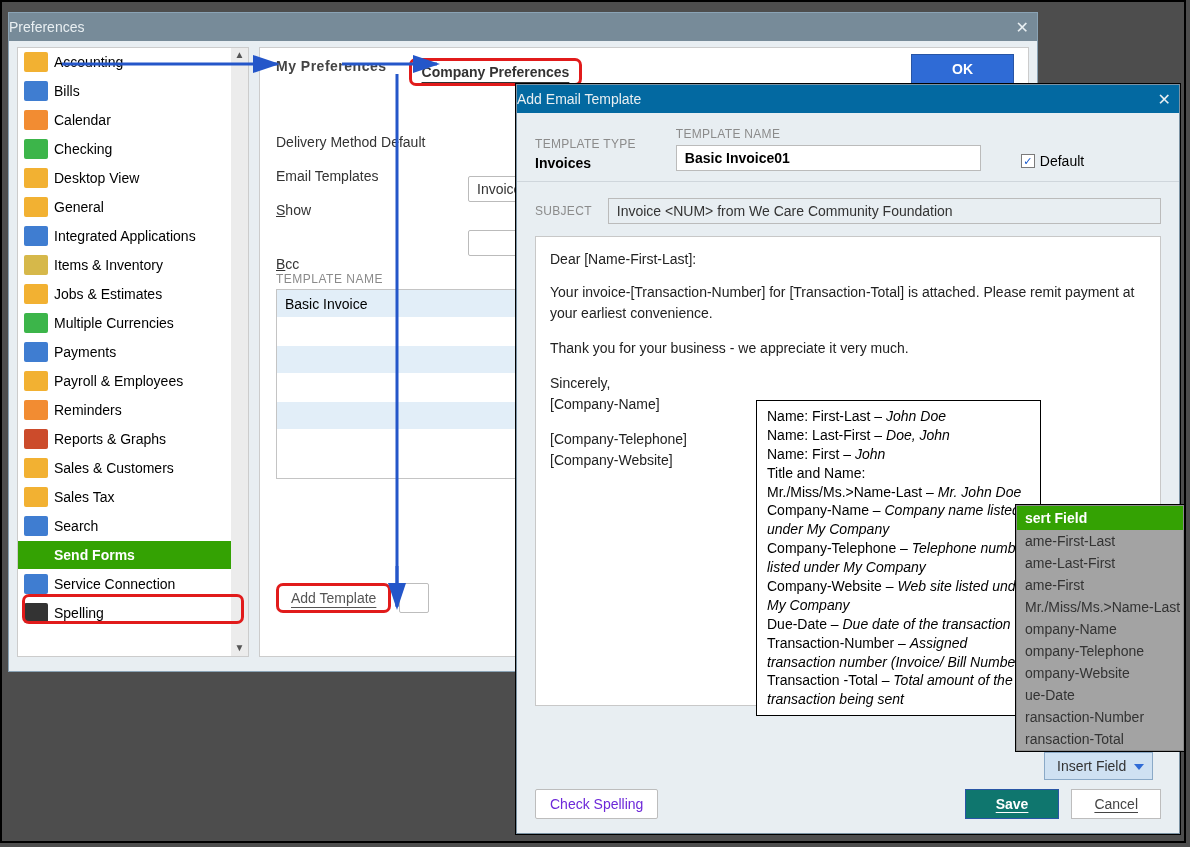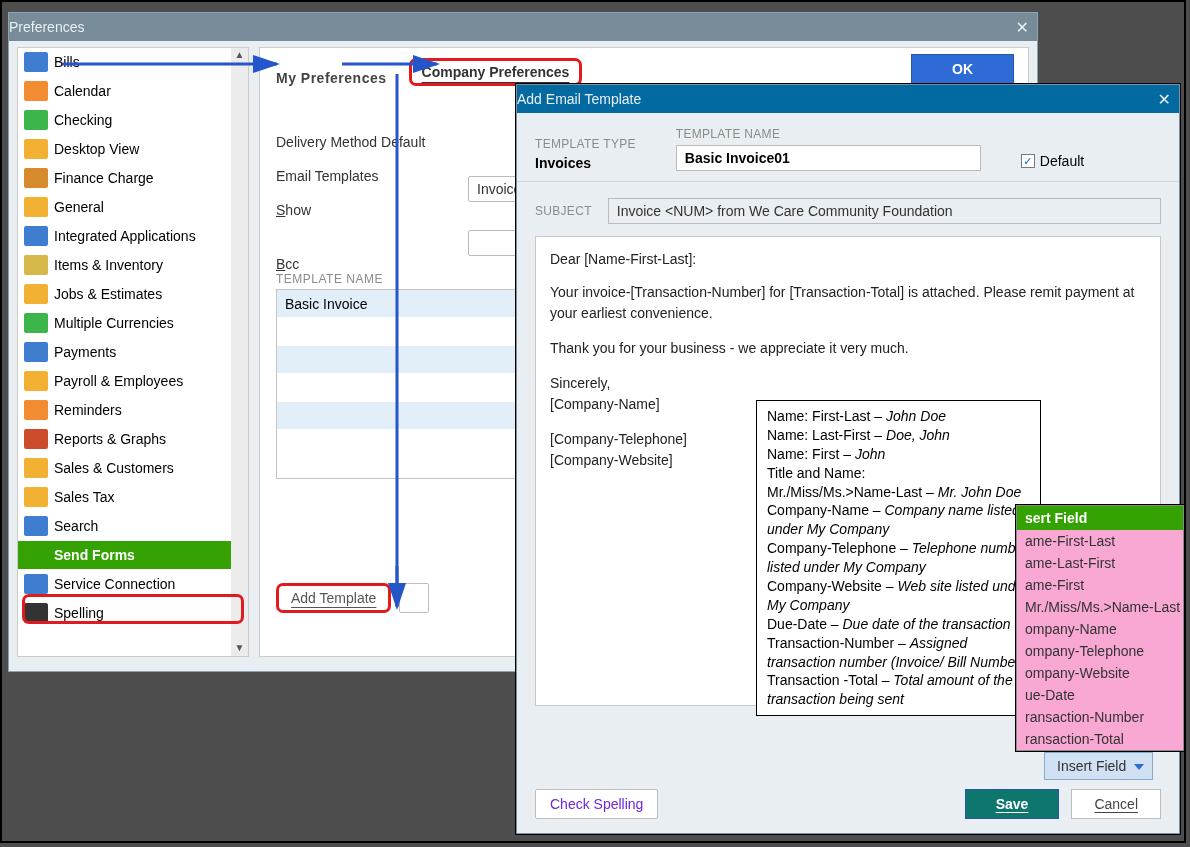--- a/index.html
+++ b/index.html
@@ -17,21 +17,21 @@
   .scrollbar-v { position:absolute; right:0; top:0; width:17px; height:100%; background:#ececec; display:flex; flex-direction:column; justify-content:space-between; align-items:center; }
   .scroll-arrow { width:15px; height:15px; font-size:10px; color:#555; text-align:center; line-height:14px; }
   .sidebar { width:215px; height:100%; overflow:hidden; }
   .sb-item { display:flex; align-items:center; height:29px; padding-left:6px; gap:6px; border-bottom:1px solid #fff; color:#000; cursor:default; }
   .sb-item.active { background:#34a203; color:#fff; font-weight:bold; }
   .sb-icon { width:24px; height:20px; display:inline-block; background:#f2b132; border-radius:2px; }
   .sb-text { font-size:14px; }
   .redbox-send { position:absolute; left:4px; top:546px; width:222px; height:30px; border:3px solid #e11b1b; border-radius:7px; pointer-events:none; }
   
   .panel { flex:1; background:#fff; border:1px solid #ccc; padding:10px 16px; position:relative; height:610px; }
-  .tabs { display:flex; align-items:flex-end; gap:22px; margin-bottom:6px; color:#444; font-weight:bold;}
+  .tabs { display:flex; align-items:flex-start; gap:22px; margin-bottom:6px; color:#444; font-weight:bold;}
   .tab1 { letter-spacing:0.5px; }
   .tab2 { border:3px solid #e11b1b; border-radius:7px; padding:3px 10px; font-weight:bold; text-decoration:underline; text-underline-offset:5px; color:#333; }
   .okbtn { position:absolute; right:14px; top:6px; background:#2f6bd6; color:#fff; border:1px solid #2855a5; padding:6px 40px; font-weight:bold; }
   .panel-row { display:flex; align-items:center; height:34px; color:#333; gap:12px; }
   .panel-lbl { width:180px; text-decoration:none;margin-top:41px; }
   .underlineS::first-letter{text-decoration:underline;}
   .underlineB::first-letter{text-decoration:underline;}
   .select { display:inline-flex; align-items:center; border:1px solid #bbb; height:26px; padding:0 8px; min-width:80px; border-radius:2px; background:#fff; }
   .tmpl-head { margin-top:12px; color:#8a8a8a; font-size:12px; letter-spacing:0.5px; }
   .tmpl-list { border:1px solid #c4c4c4; height:190px; margin-top:3px; }
@@ -56,21 +56,21 @@
   .aet-body { margin:6px 18px 0 18px; background:#fff; border:1px solid #c8c8c8; min-height:470px; padding:12px 14px; color:#222; line-height:1.5; position:relative; }
   .aet-dear { margin-bottom:12px; }
   .aet-foot { position:absolute; left:18px; bottom:14px; right:18px; display:flex; align-items:center; justify-content:space-between; }
   .save { background:#0f766e; color:#fff; border:1px solid #2855a5; padding:6px 30px; font-weight:bold; text-decoration:underline; text-underline-offset:3px; }
   .cancel { background:#fff; border:1px solid #bdbdbd; padding:6px 22px; color:#444; text-decoration:underline; text-underline-offset:3px; }
   .low-btns { display:flex; gap:12px; }
 
   
   .insertfield-btn { position:absolute; left:1042px; top:750px; height:28px; background:#cfe1f2; border:1px solid #8aa9c7; padding:0 26px 0 12px; display:flex; align-items:center; gap:6px; color:#333; }
   .if-caret { width:0;height:0;border-left:5px solid transparent;border-right:5px solid transparent;border-top:6px solid #2f6bd6; position:absolute; right:8px; top:11px;}
-  .insert-menu { position:absolute; left:1014px; top:503px; width:168px; background:#f9a8d4; border:1px solid #8b8b8b; box-shadow:0 0 0 1px #000; }
+  .insert-menu { position:absolute; left:1014px; top:503px; width:168px; background:#a3a3a3; border:1px solid #8b8b8b; box-shadow:0 0 0 1px #000; }
   .insert-menu-head { background:#34a203; color:#fff; padding:4px 8px; font-weight:bold; }
   .insert-menu-item { padding:3px 8px; color:#333; font-size:14px; white-space:nowrap; overflow:hidden; }
   
   .defs { position:absolute; left:754px; top:398px; width:285px; background:#fff; border:1px solid #000; padding:6px 10px; font-family:Calibri, Arial, sans-serif; font-size:15px; line-height:1.35; color:#000; }
   .defs p { margin:0; }
   .defs i {font-style:italic;}
   
   svg.arrow { position:absolute; overflow:visible; pointer-events:none; }
   
   .chk { width:14px; height:14px; border:1px solid #7a7a7a; background:#fff; display:inline-flex; align-items:center; justify-content:center; font-size:11px; color:#1155cc; }
@@ -81,38 +81,38 @@
 
 <div class="prefs">
   <div class="titlebar">
     <span>Preferences</span>
     <span class="close">✕</span>
   </div>
   <div class="prefs-body">
     <div class="sidebar-wrap">
       <div class="sidebar" id="sidebar">
             <div class="sb-item">
+              <span class="sb-icon" style="background: rgb(242, 177, 50);"></span>
+              <span class="sb-text">Accounting</span>
+            </div>
+            <div class="sb-item">
               <span class="sb-icon" style="background: rgb(63, 125, 209);"></span>
               <span class="sb-text">Bills</span>
             </div>
             <div class="sb-item">
               <span class="sb-icon" style="background: rgb(242, 140, 50);"></span>
               <span class="sb-text">Calendar</span>
             </div>
             <div class="sb-item">
               <span class="sb-icon" style="background: rgb(60, 181, 74);"></span>
               <span class="sb-text">Checking</span>
             </div>
             <div class="sb-item">
               <span class="sb-icon" style="background: rgb(242, 177, 50);"></span>
               <span class="sb-text">Desktop View</span>
-            </div>
-            <div class="sb-item">
-              <span class="sb-icon" style="background: rgb(214, 138, 44);"></span>
-              <span class="sb-text">Finance Charge</span>
             </div>
             <div class="sb-item">
               <span class="sb-icon" style="background: rgb(242, 177, 50);"></span>
               <span class="sb-text">General</span>
             </div>
             <div class="sb-item">
               <span class="sb-icon" style="background: rgb(63, 125, 209);"></span>
               <span class="sb-text">Integrated Applications</span>
             </div>
             <div class="sb-item">

